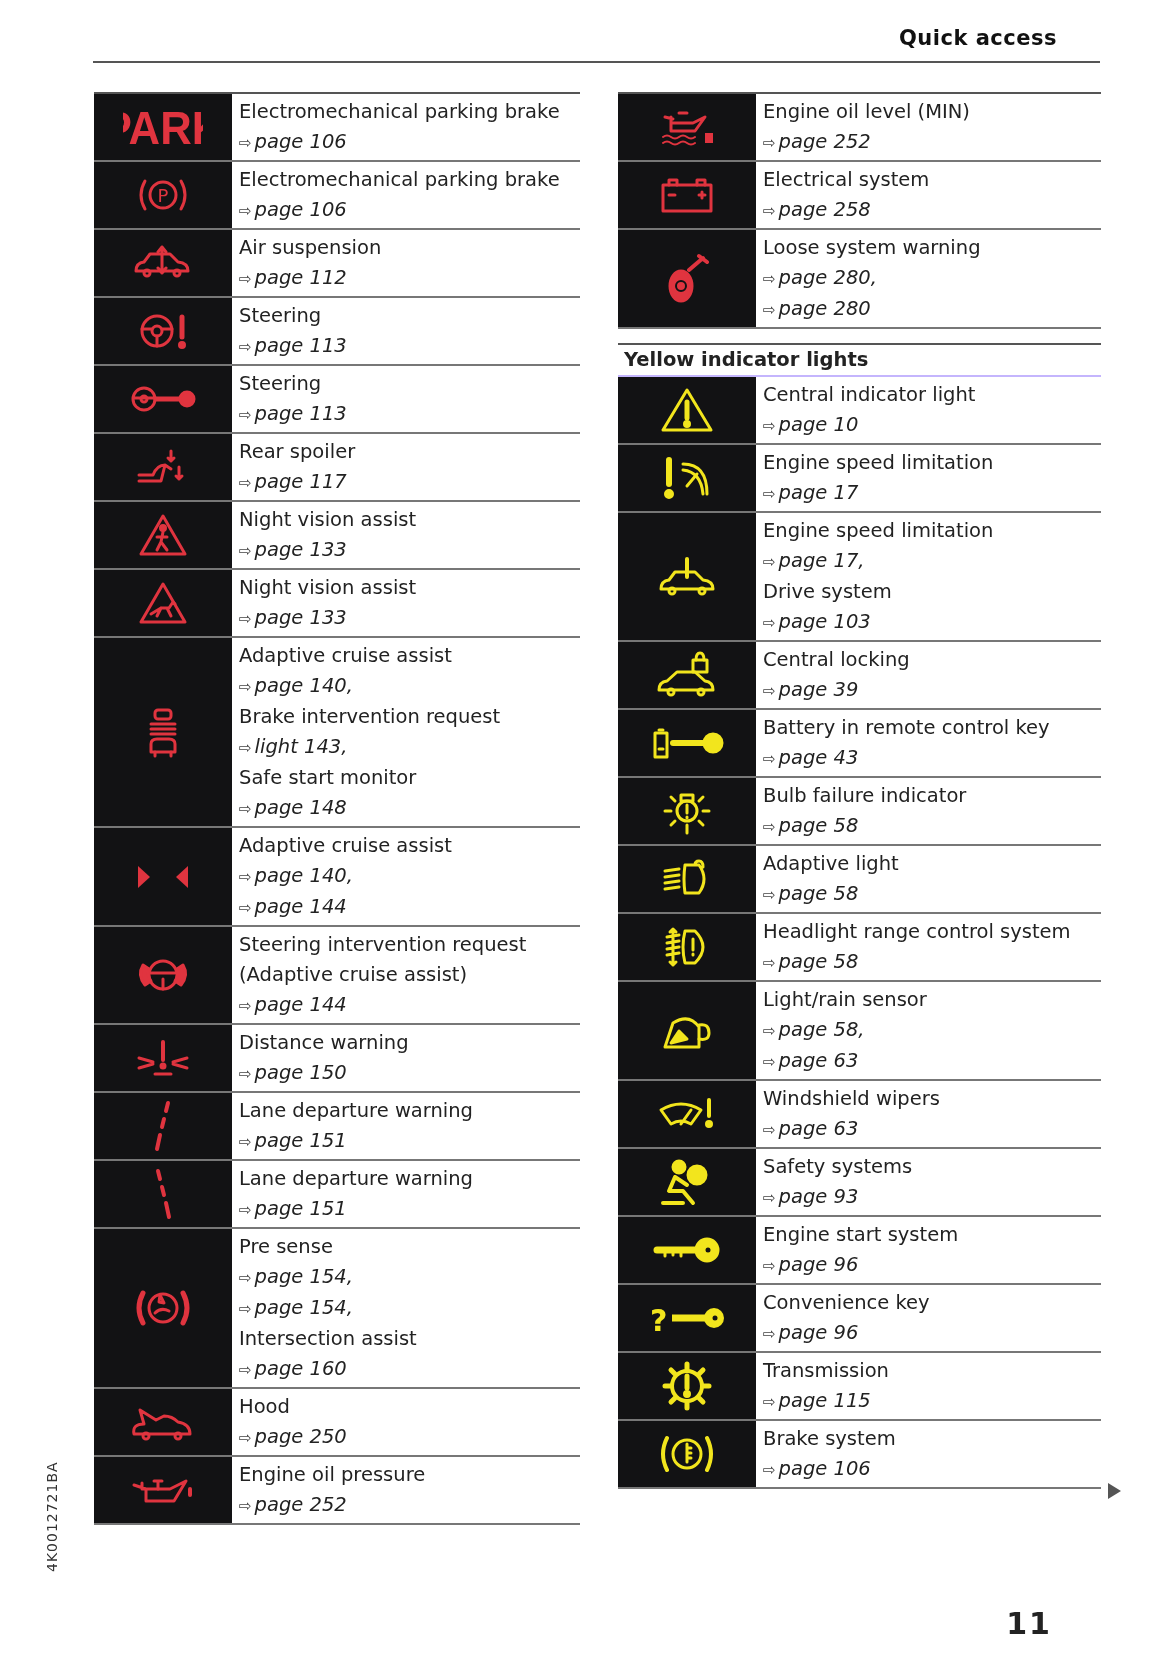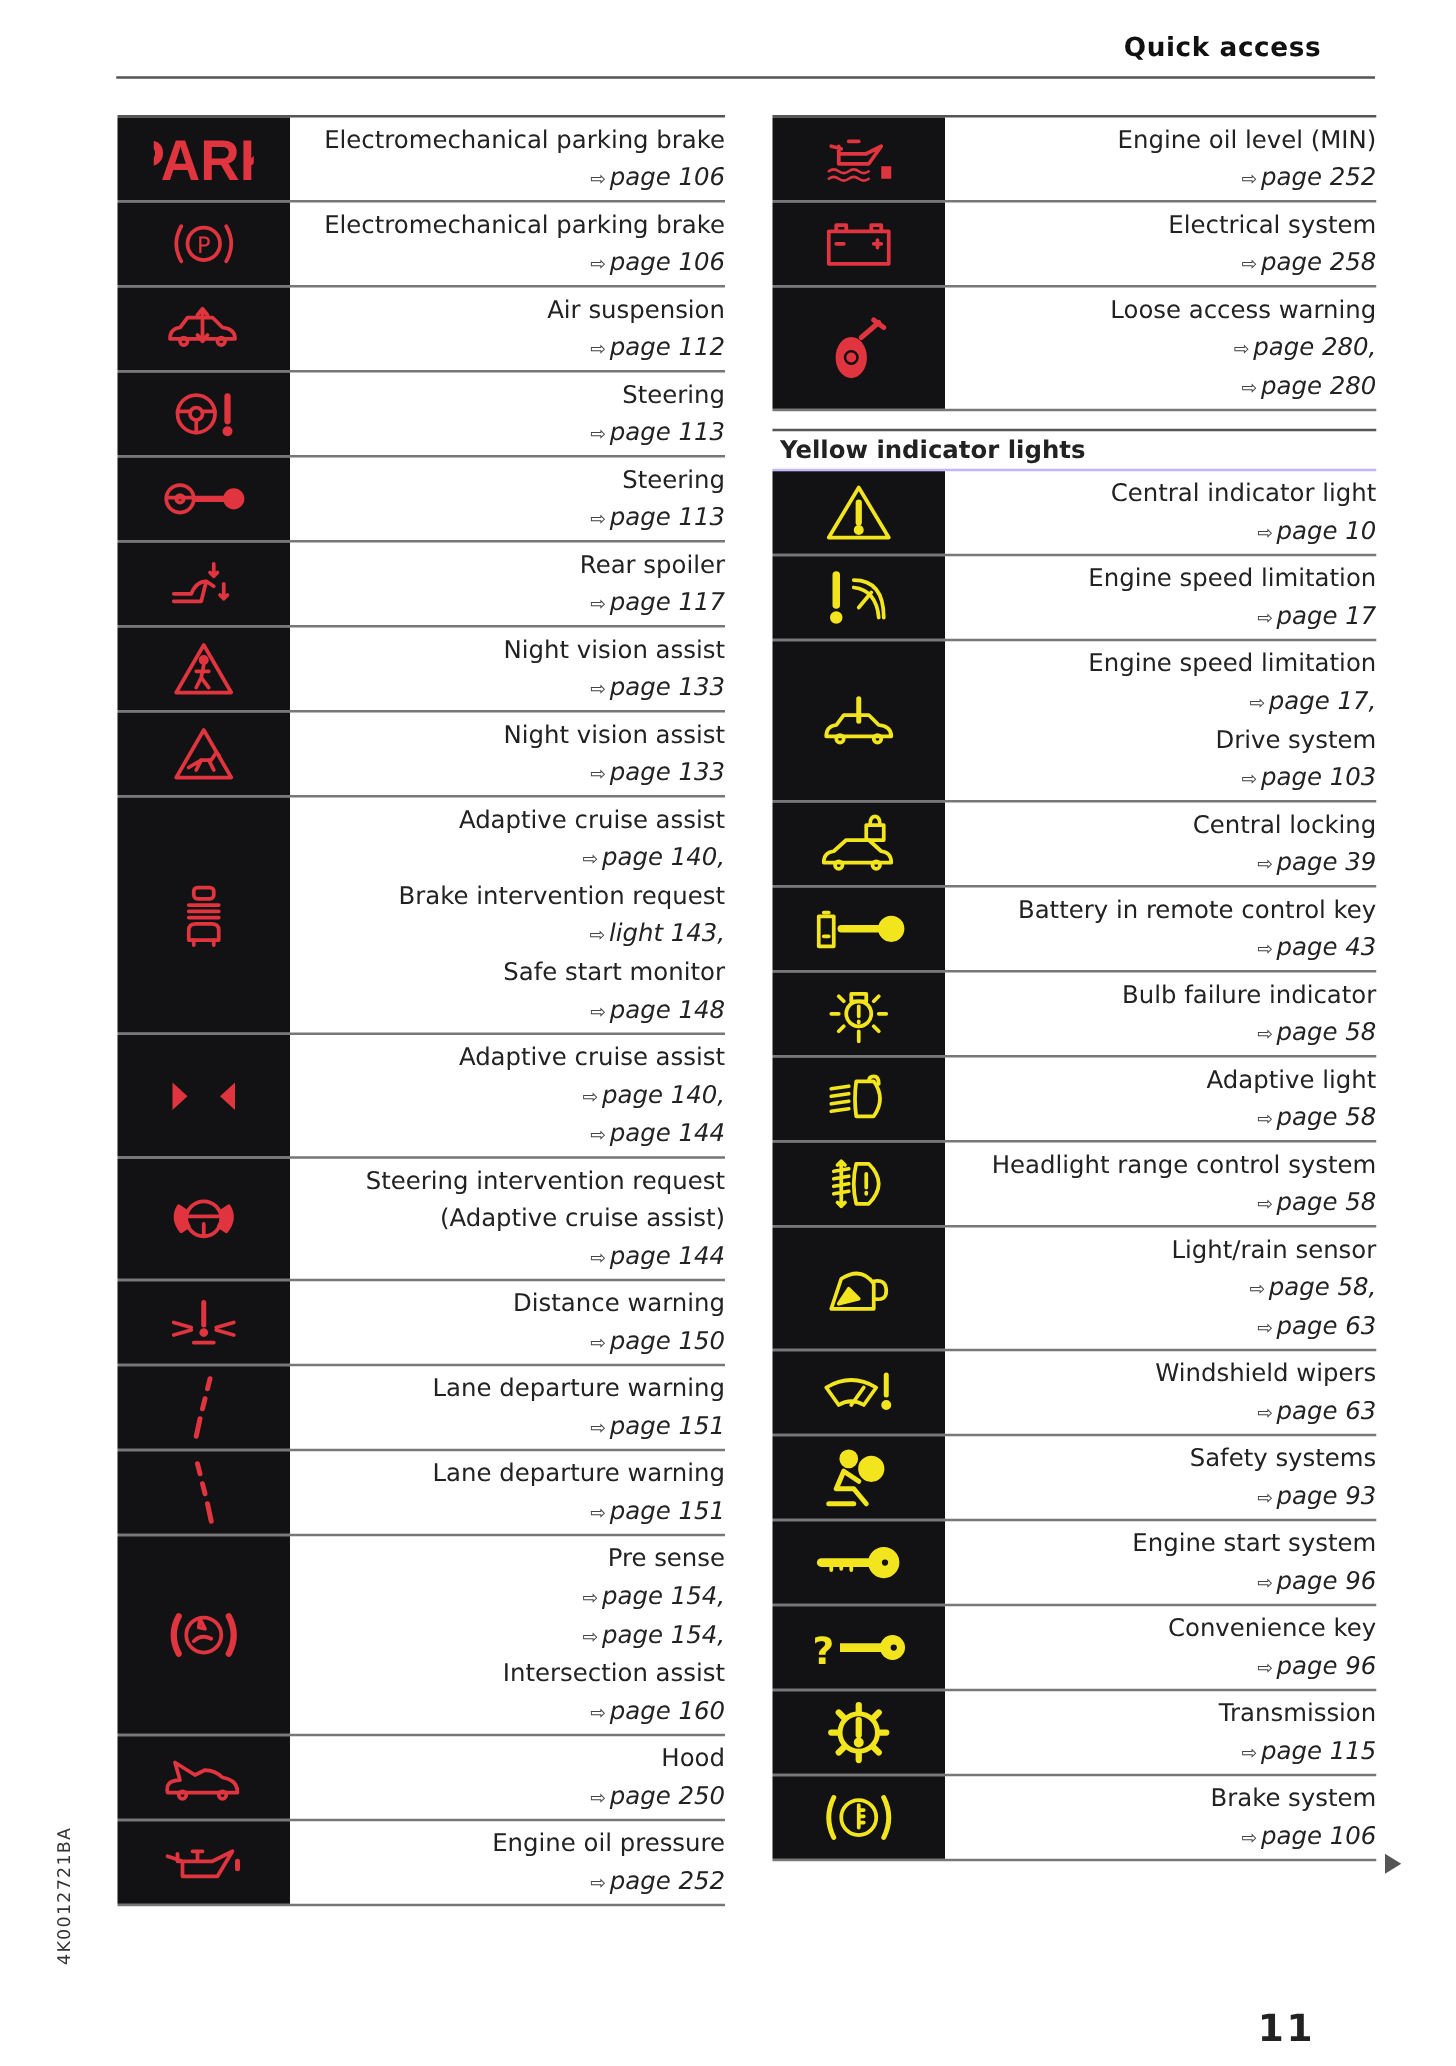--- a/index.html
+++ b/index.html
@@ -5,21 +5,21 @@
   html, body { margin:0; padding:0; background:#fff; }
   body { width:1165px; height:1653px; position:relative; font-family:"DejaVu Sans", sans-serif; color:#222; overflow:hidden; }
   .header-title { position:absolute; right:108px; top:26px; font-weight:bold; font-size:21px; letter-spacing:0.5px; color:#111; }
   .header-rule { position:absolute; left:93px; top:61px; width:1007px; height:2px; background:#555; }
   .col { position:absolute; }
   .col-left { left:94px; top:92px; width:486px; }
   .col-right { left:618px; top:92px; width:483px; }
   .topline { height:2px; background:#555; }
   .row { display:flex; border-bottom:2px solid #777; }
   .icon-cell { width:138px; background:#121214; display:flex; align-items:center; justify-content:center; flex-shrink:0; }
-  .text-cell { flex:1; padding:3px 0 2px 7px; font-size:19.5px; line-height:30px;text-align:right; }
+  .text-cell { flex:1; padding:3px 0 2px 7px; font-size:19.5px; line-height:30px; }
   .line-title { display:block; white-space:nowrap; }
   .line-ref { display:block; font-style:italic; white-space:nowrap; }
   .line-ref .arrow { font-style:normal; font-size:15px; color:#444; margin-right:3px; }
   .section-head { border-top:2px solid #555; margin-top:14px; padding:3px 0 4px 6px; font-weight:bold; font-size:19.5px; border-bottom:2px solid #c4b5fd; }
   .side-code { position:absolute; left:44px; top:1572px; transform:rotate(-90deg); transform-origin:left top; font-size:14px; letter-spacing:1px; color:#333; white-space:nowrap; }
   .page-num { position:absolute; right:113px; top:1606px; font-weight:bold; font-size:30px; letter-spacing:2px; }
   .next-arrow { position:absolute; left:1108px; top:1483px; width:0; height:0; border-top:8px solid transparent; border-bottom:8px solid transparent; border-left:13px solid #555; }
   svg { display:block; }
 </style>
 </head>
@@ -332,21 +332,21 @@
         <div class="icon-cell" style="min-height: 95px;">
           <span>
             <svg width="56" height="54" viewBox="0 0 56 54" fill="none" stroke="#e0343f" stroke-width="3" stroke-linecap="round" stroke-linejoin="round">
               <ellipse cx="22" cy="34" rx="11" ry="15" fill="#e0343f"></ellipse>
               <circle cx="22" cy="34" r="5" stroke="#121214" stroke-width="2"></circle>
               <path d="M30 18 L44 6 M40 4 L48 10" stroke-width="4"></path>
             </svg>
           </span>
         </div>
         <div class="text-cell">
-          <span class="line-title">Loose access warning</span>
+          <span class="line-title">Loose system warning</span>
           <span class="line-ref"><span class="arrow">⇨</span><span>page 280,</span></span>
           <span class="line-ref"><span class="arrow">⇨</span><span>page 280</span></span>
         </div>
       </div>
     </div>
   <div class="section-head">Yellow indicator lights</div>
   <div id="right-yellow-rows">
       <div class="row">
         <div class="icon-cell" style="min-height: 65px;">
           <span>

